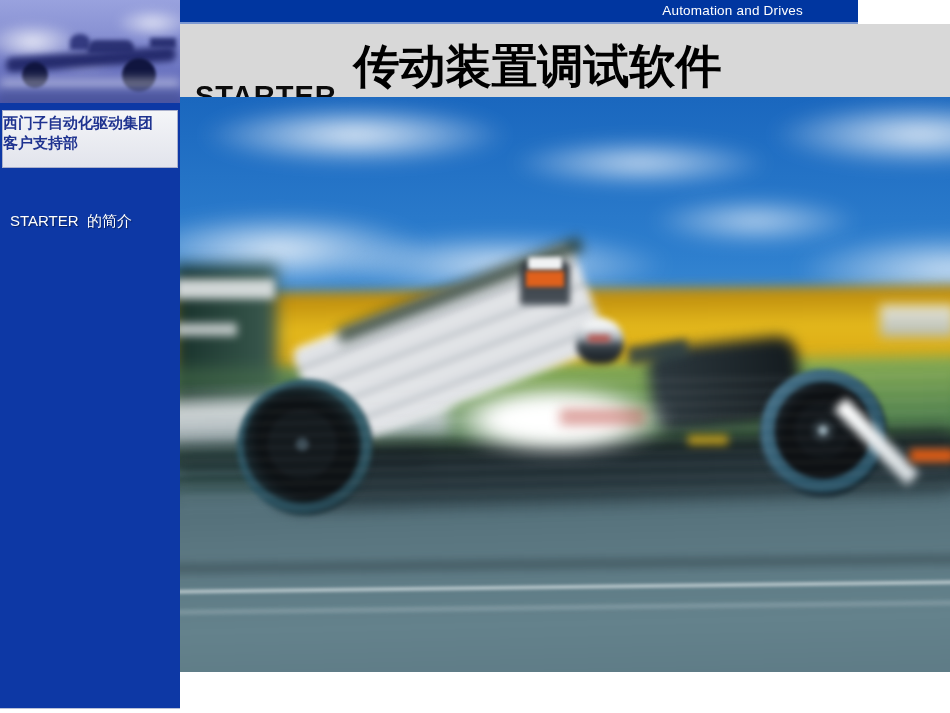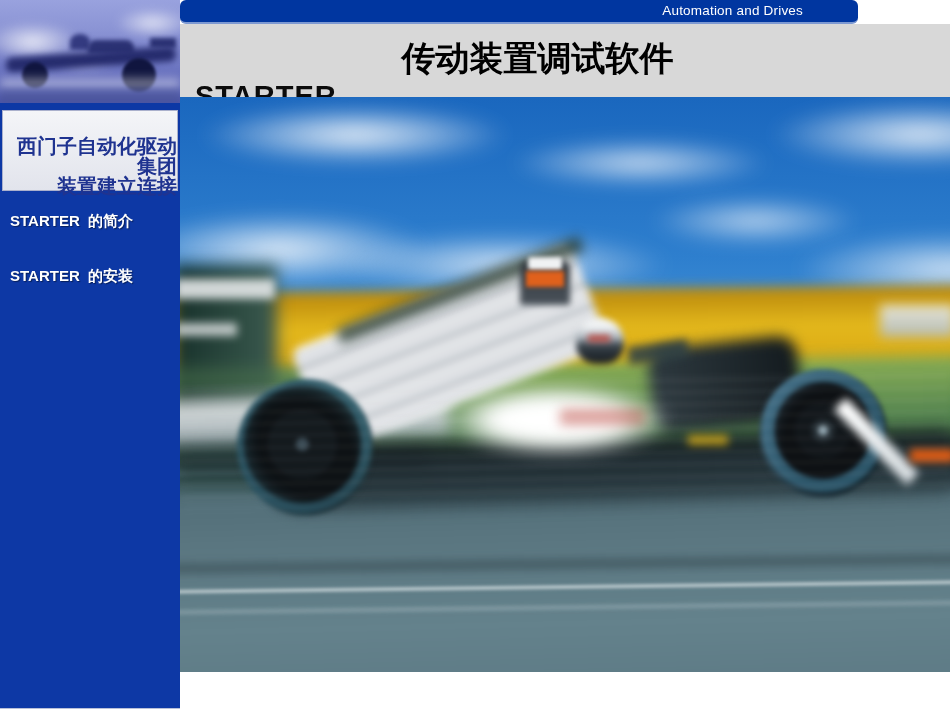--- a/index.html
+++ b/index.html
@@ -1,40 +1,40 @@
 <!DOCTYPE html>
 <html><head>
 <meta charset="utf-8">
 <style>
   html,body{margin:0;padding:0;background:#ffffff;}
   body{font-family:"Liberation Sans","DejaVu Sans",sans-serif;}
   .slide{position:relative;width:950px;height:713px;background:#ffffff;overflow:hidden;}
 
   
   .topbar{position:absolute;left:180px;top:0;width:678px;height:22px;
-          background:#0036a0;border-bottom:2px solid #7d99d2;border-radius:6px;}
+          background:#0036a0;border-bottom:2px solid #7d99d2;}
   .brand{position:absolute;top:3px;right:55px;color:#ffffff;font-size:13.5px;letter-spacing:.2px;}
 
   
   .title-area{position:absolute;left:180px;top:24px;width:770px;height:73px;background:#d8d8d8;}
   .main-title{position:absolute;top:12px;left:16px;right:95px;text-align:center;
-              font-size:34px;font-weight:700;color:#000;padding-left:24px;}
+              font-size:46px;font-weight:700;color:#000;padding-left:24px;}
   .sub-title{position:absolute;left:15px;top:56px;font-size:29px;font-weight:700;color:#0b0b0b;letter-spacing:1px;}
 
   
   .sidebar{position:absolute;left:0;top:0;width:180px;height:708px;background:#0d38a5;border-bottom:1px solid #b8c0d8;}
   .side-photo{position:absolute;left:0;top:0;width:180px;height:103px;overflow:hidden;
               background:linear-gradient(180deg,#99a2de 0%,#8a93d4 30%,#7079c4 62%,#5a63b4 86%,#4d56aa 100%);}
   .sp-cl{position:absolute;border-radius:50%;filter:blur(5px);
          background:radial-gradient(closest-side,rgba(255,255,255,.95),rgba(255,255,255,0));}
   .sp-part{position:absolute;}
   .org-box{position:absolute;left:2px;top:110px;width:174px;height:54px;
            background:linear-gradient(180deg,#f4f5f8,#e2e4ec);border:1px solid #aab0cc;
-           color:#1f3390;font-weight:700;font-size:20px;line-height:20px;text-align:right;padding-top:25px;box-sizing:content-box;}
-  .nav-item{position:absolute;left:10px;width:168px;color:#ffffff;font-weight:700;font-size:15px;
+           color:#1f3390;font-weight:700;font-size:15px;line-height:20px;text-align:left;padding-top:2px;box-sizing:content-box;}
+  .nav-item{position:absolute;left:10px;width:168px;color:#ffffff;font-weight:400;font-size:15px;
             line-height:20px;white-space:pre-wrap;text-shadow:1px 1px 1px rgba(0,0,0,.45);cursor:default;}
 
   
   .hero{position:absolute;left:180px;top:97px;width:770px;height:575px;overflow:hidden;z-index:5;
         background:linear-gradient(180deg,#1a67be 0%,#2e7fce 28%,#4896d8 45%,#6fb0e3 56%,#9ccbed 64%,#b4d8f0 70%);}
   .cl{position:absolute;border-radius:50%;filter:blur(9px);
       background:radial-gradient(closest-side,rgba(255,255,255,.95),rgba(255,255,255,0));}
   .hp{position:absolute;} 
   .field{left:-15px;top:192px;width:800px;height:86px;
          background:linear-gradient(180deg,#b8860b,#e3b81c 45%,#d8a512);filter:blur(6px);transform:rotate(-.6deg);}
@@ -111,25 +111,24 @@
       <div class="sp-part" style="left:150px;top:38px;width:26px;height:10px;background:#2b3274;filter:blur(2px)"></div>
       <div class="sp-part" style="left:6px;top:52px;width:170px;height:15px;background:#262c6e;transform:rotate(-4deg);filter:blur(3px);border-radius:6px"></div>
       <div class="sp-part" style="left:22px;top:62px;width:26px;height:26px;background:radial-gradient(circle,#10153f 60%,#1c2258);border-radius:50%;filter:blur(1.5px)"></div>
       <div class="sp-part" style="left:122px;top:58px;width:34px;height:34px;background:radial-gradient(circle,#10153f 60%,#1c2258);border-radius:50%;filter:blur(1.5px)"></div>
       <div class="sp-part" style="left:0;top:78px;width:180px;height:12px;background:rgba(255,255,255,.4);filter:blur(5px)"></div>
       <div class="sp-part" style="left:0;top:88px;width:180px;height:15px;background:linear-gradient(180deg,rgba(90,100,170,.6),rgba(70,80,150,.9));filter:blur(3px)"></div>
     </div>
 
     <div class="org-box">
       <div>西门子自动化驱动集团</div>
-      <div>装置建立连接</div>
+      <div>客户支持部</div>
     </div>
 
     <div class="nav-item" style="top:211px">STARTER  的简介</div>
-    <div class="nav-item" style="top:266px">STARTER  的安装</div>
   </aside>
 
   <div class="hero">
     <div class="cl" style="left:20px;top:8px;width:310px;height:60px;opacity:.95"></div>
     <div class="cl" style="left:330px;top:42px;width:260px;height:48px;opacity:.8"></div>
     <div class="cl" style="left:-50px;top:115px;width:300px;height:75px;opacity:.9"></div>
     <div class="cl" style="left:150px;top:135px;width:340px;height:65px;opacity:.8"></div>
     <div class="cl" style="left:470px;top:100px;width:210px;height:48px;opacity:.7"></div>
     <div class="cl" style="left:590px;top:5px;width:300px;height:65px;opacity:.9"></div>
     <div class="cl" style="left:615px;top:135px;width:310px;height:75px;opacity:.8"></div>

